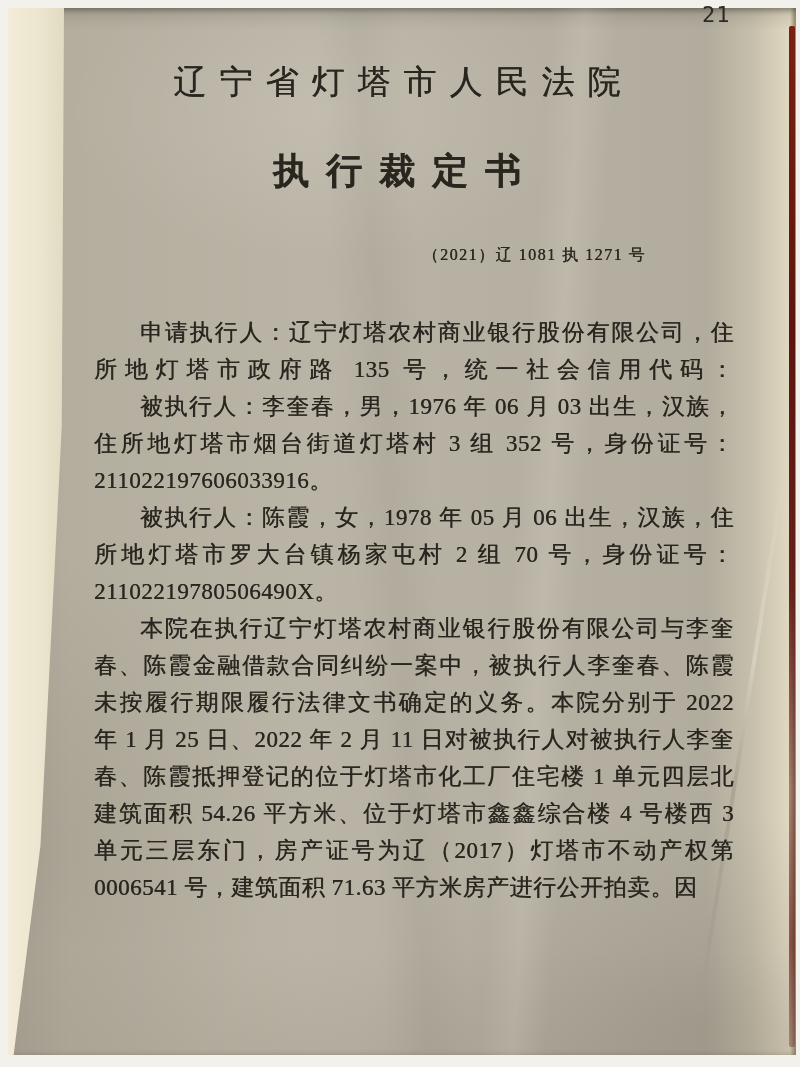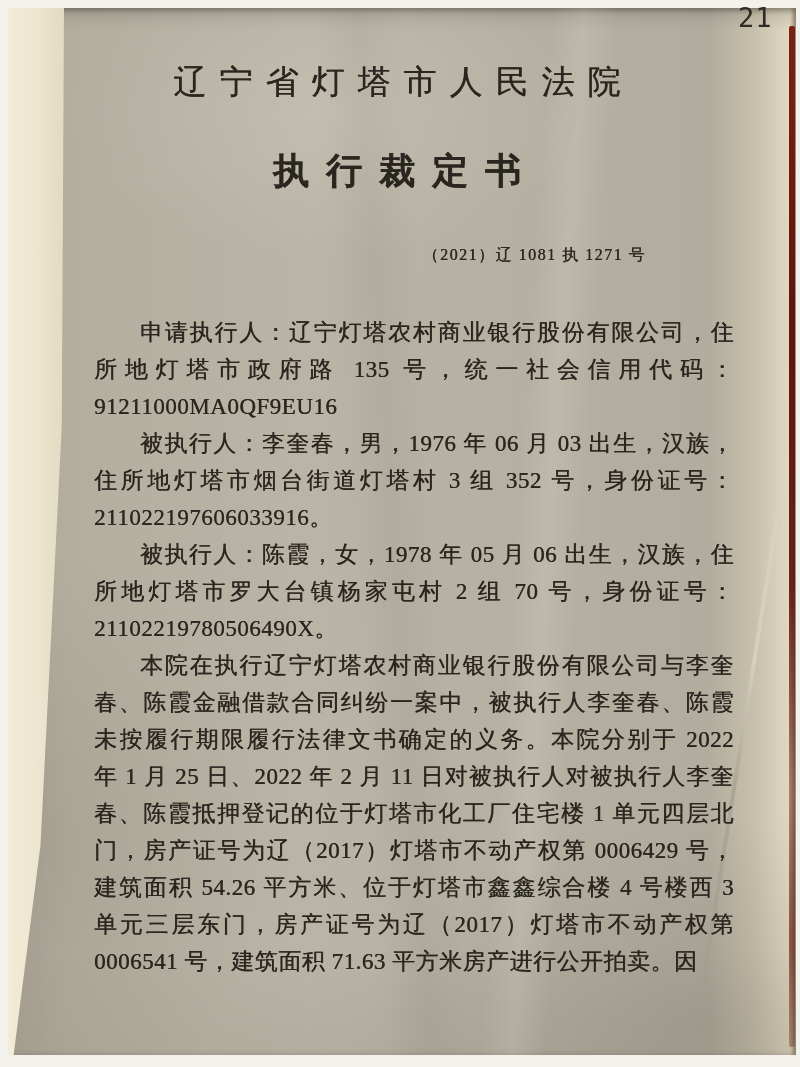--- a/index.html
+++ b/index.html
@@ -55,21 +55,21 @@
   .spine{
     position:absolute;right:1px;top:18px;bottom:8px;width:6px;border-radius:2px;
     background:linear-gradient(180deg,
       #7a2114 0%, #5d150e 30%, rgba(93,21,14,.92) 55%,
       rgba(93,21,14,.45) 75%, rgba(93,21,14,.65) 90%, rgba(93,21,14,.35) 100%);
   }
   
   .page-number{
     position:absolute;left:702px;top:2px;
     font-family:"DejaVu Sans Mono","Liberation Mono",monospace;
-    font-size:27px;color:#2e2b25;letter-spacing:1px;margin-left:36px;
+    font-size:22px;color:#2e2b25;letter-spacing:1px;
   }
   .court-name{
     position:absolute;left:0;right:10px;top:52px;text-align:center;
     font-size:33px;font-weight:normal;color:var(--ink);
     letter-spacing:13px;text-indent:13px;
     text-shadow:.5px 0 rgba(41,38,31,.85);
   }
   .doc-title{
     position:absolute;left:0;right:10px;top:139px;text-align:center;
     font-size:36px;font-weight:bold;color:var(--ink);
@@ -104,33 +104,31 @@
 
     <div class="court-name">辽宁省灯塔市人民法院</div>
 
     <div class="doc-title">执行裁定书</div>
 
     <div class="case-number">（2021）辽 1081 执 1271 号</div>
 
     <div class="doc-body">
         <div class="doc-line indent fill">申请执行人：辽宁灯塔农村商业银行股份有限公司，住</div>
         <div class="doc-line fill">所地灯塔市政府路 135 号，统一社会信用代码：</div>
-        <div class="doc-line">91211000MA0QF9EU16</div>
         <div class="doc-line indent fill">被执行人：李奎春，男，1976 年 06 月 03 出生，汉族，</div>
         <div class="doc-line fill">住所地灯塔市烟台街道灯塔村 3 组 352 号，身份证号：</div>
         <div class="doc-line">211022197606033916。</div>
         <div class="doc-line indent fill">被执行人：陈霞，女，1978 年 05 月 06 出生，汉族，住</div>
         <div class="doc-line fill">所地灯塔市罗大台镇杨家屯村 2 组 70 号，身份证号：</div>
         <div class="doc-line">21102219780506490X。</div>
         <div class="doc-line indent fill">本院在执行辽宁灯塔农村商业银行股份有限公司与李奎</div>
         <div class="doc-line fill">春、陈霞金融借款合同纠纷一案中，被执行人李奎春、陈霞</div>
         <div class="doc-line fill">未按履行期限履行法律文书确定的义务。本院分别于 2022</div>
         <div class="doc-line fill">年 1 月 25 日、2022 年 2 月 11 日对被执行人对被执行人李奎</div>
         <div class="doc-line fill">春、陈霞抵押登记的位于灯塔市化工厂住宅楼 1 单元四层北</div>
-        <div class="doc-line fill">门，房产证号为辽（2017）灯塔市不动产权第 0006429 号，</div>
         <div class="doc-line fill">建筑面积 54.26 平方米、位于灯塔市鑫鑫综合楼 4 号楼西 3</div>
         <div class="doc-line fill">单元三层东门，房产证号为辽（2017）灯塔市不动产权第</div>
         <div class="doc-line">0006541 号，建筑面积 71.63 平方米房产进行公开拍卖。因</div>
       </div>
 
     <div class="spine"></div>
   </div>
 
   <div class="page-number">21</div>
 </div>

